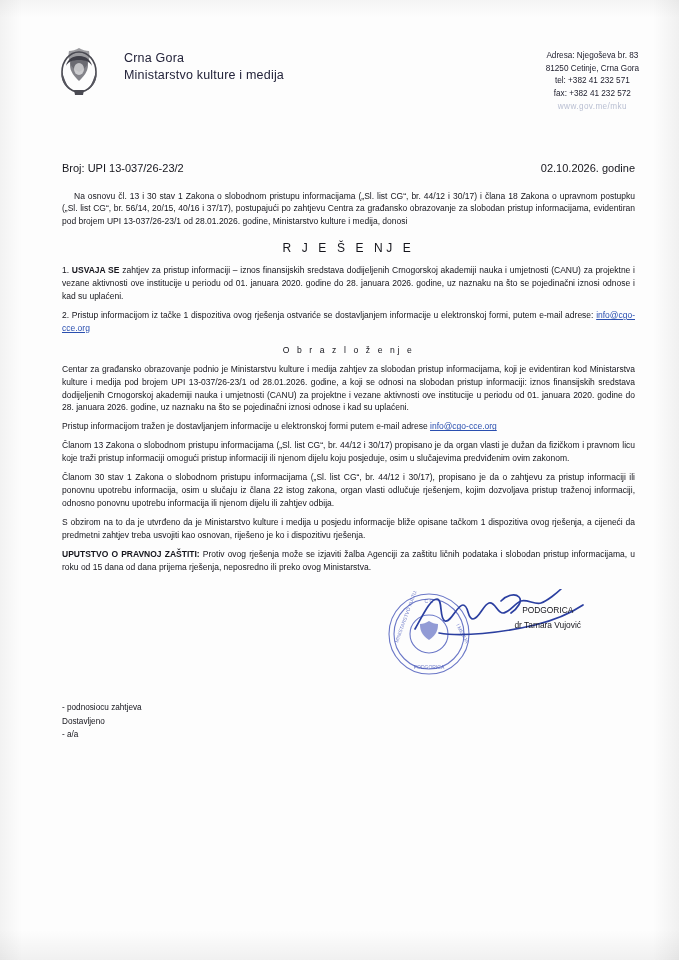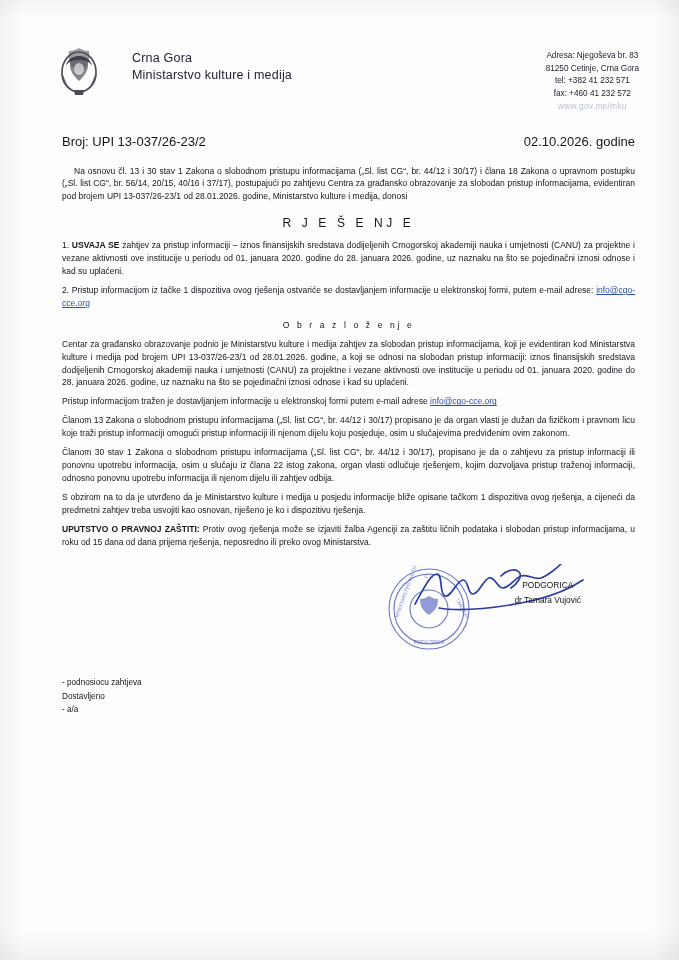--- a/index.html
+++ b/index.html
@@ -43,21 +43,21 @@
   
   .header {
     display: flex;
     align-items: flex-start;
     justify-content: space-between;
     padding-top: 10px;
   }
   .brand {
     display: flex;
     align-items: flex-start;
-    gap: 30px;
+    gap: 22px;
   }
   .crest {
     width: 46px;
     height: 52px;
     flex: none;
     margin-top: 2px;
   }
   .brand-text {
     padding-top: 6px;
   }
@@ -82,22 +82,22 @@
   }
   .contact .web {
     color: #b9bfd2;
     letter-spacing: 0.4px;
   }
 
   
   .meta {
     display: flex;
     justify-content: space-between;
-    font-size: 13px;
-    margin-top: 20px;
+    font-size: 11px;
+    margin-top: 48px;
     padding: 0 4px 0 6px;
     color: #15151c;
   }
 
   
   .body {
     margin-top: 16px;
     padding: 0 4px 0 6px;
   }
   p {
@@ -189,21 +189,21 @@
         </svg>
         <div class="brand-text">
           <div class="brand-line1">Crna Gora</div>
           <div class="brand-line2">Ministarstvo kulture i medija</div>
         </div>
       </div>
       <div class="contact">
         <div>Adresa: Njegoševa br. 83</div>
         <div>81250 Cetinje, Crna Gora</div>
         <div>tel: +382 41 232 571</div>
-        <div>fax: +460 41 232 572</div>
+        <div>fax: +382 41 232 572</div>
         <div class="web">www.gov.me/mku</div>
       </div>
     </div>
 
     <div class="meta">
       <div>Broj: UPI 13-037/26-23/2</div>
       <div>02.10.2026. godine</div>
     </div>
 
     <div class="body">

